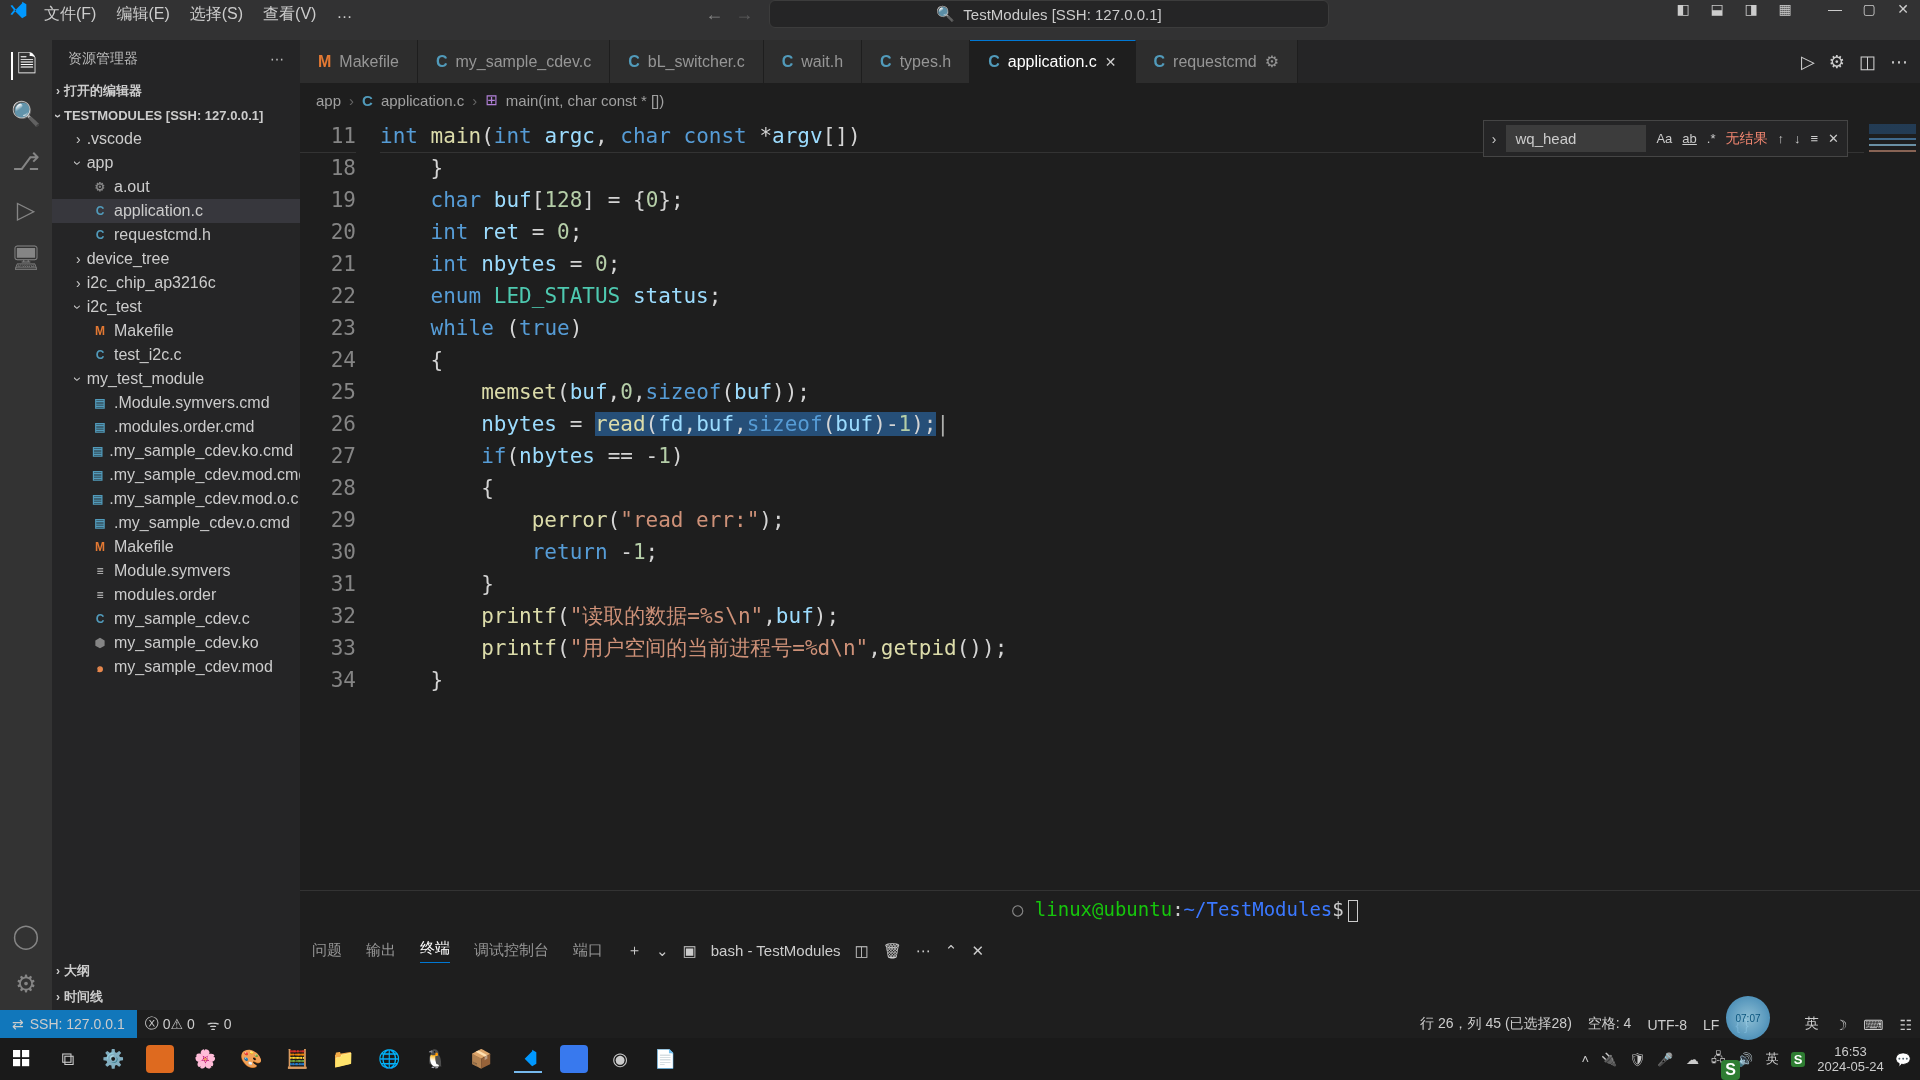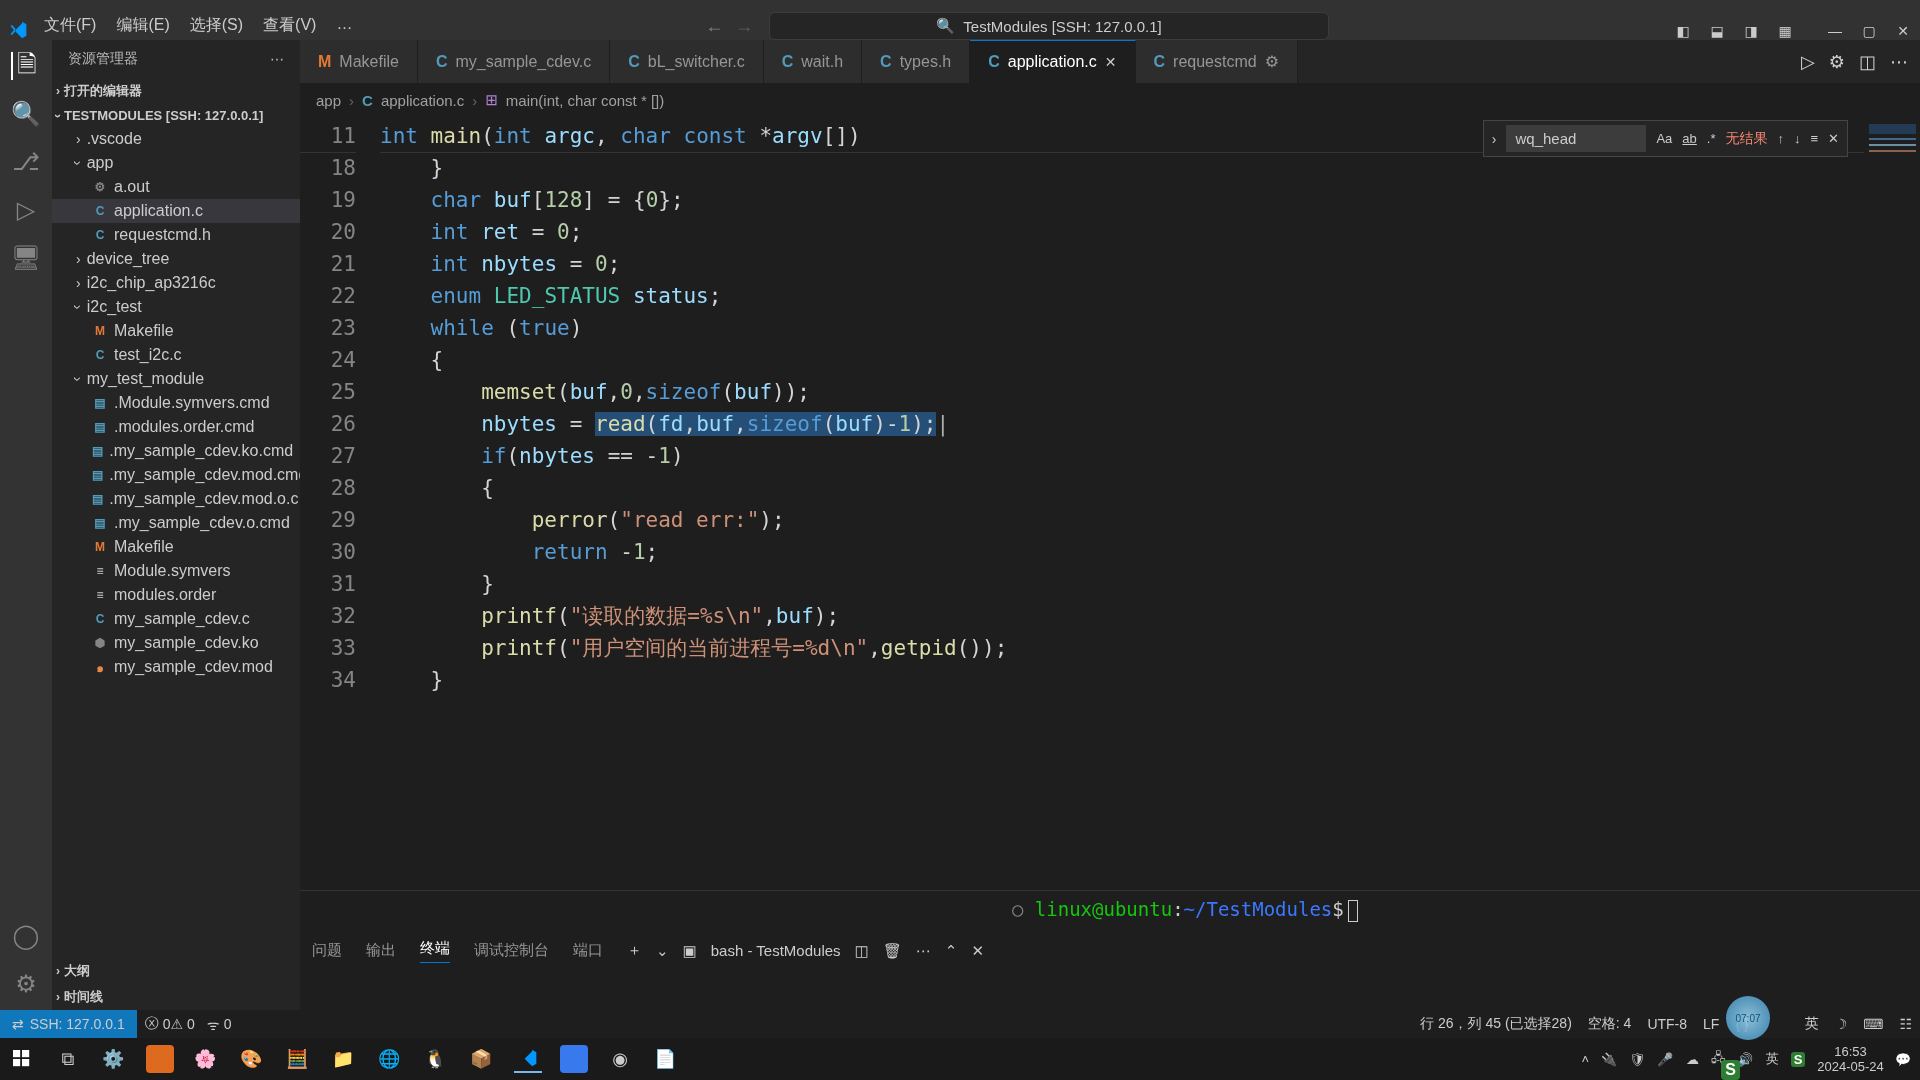--- a/index.html
+++ b/index.html
@@ -1,17 +1,17 @@
 <!DOCTYPE html>
 <html><head>
 <meta charset="utf-8">
 <style>
 * { margin: 0; padding: 0; box-sizing: border-box; }
 body { font-family: "Segoe UI", sans-serif; background: #1e1e1e; color: #cccccc; width: 1920px; height: 1080px; overflow: hidden; font-size: 13px; display:flex; flex-direction:column; }
-.title-bar { height: 40px; background: #323233; display: flex; align-items: flex-end; padding: 0 8px; gap: 8px; }
+.title-bar { height: 40px; background: #323233; display: flex; align-items: flex-start; padding: 0 8px; gap: 8px; }
 .vscode-logo { width: 20px; height: 20px; display:flex; align-items:center; justify-content:center; }
 .menu-items { display: flex; gap: 4px; }
 .menu-item { padding: 4px 8px; color: #cccccc; font-size: 16px; }
 .title-center { flex: 1; display: flex; justify-content: center; align-items: center; gap: 16px; }
 .nav-arrows { display: flex; gap: 12px; color: #858585; font-size: 18px; }
 .search-box { background: #252526; border: 1px solid #3c3c3c; border-radius: 6px; padding: 4px 16px; width: 560px; display:flex; align-items:center; gap:8px; color:#cccccc; font-size:15px; justify-content:center;}
 .window-controls { display: flex; gap: 16px; color: #cccccc; font-size:14px; }
 .wc-icon { width:18px; height:18px; display:flex; align-items:center; justify-content:center;}
 .main-area { display: flex; flex:1; min-height:0; }
 .activity-bar { width: 52px; background: #333333; display: flex; flex-direction: column; align-items: center; padding-top: 12px; gap: 20px; }
@@ -62,21 +62,21 @@
 .panel { height:120px; background:#1e1e1e; border-top:1px solid #333; display:flex; flex-direction:row;}
 .panel-tabs { display:flex; align-items:center; padding:4px 12px; gap:24px; font-size:15px; color:#969696;}
 .panel-tab.active { color:#ffffff; border-bottom:1px solid #0078d4; padding-bottom:4px;}
 .panel-right { margin-left:auto; display:flex; align-items:center; gap:14px; color:#cccccc;}
 .terminal-body { flex:1; font-family:Consolas, monospace; font-size:19px; padding: 4px 16px; color:#cccccc; line-height:28px;}
 .prompt-green { color:#16c60c;margin-top:24px;}
 .prompt-blue { color:#3b78ff;}
 .cursor-block { display:inline-block; width:10px; height:22px; border:1px solid #cccccc; vertical-align:middle; margin-left:4px;}
 .status-bar { height:28px; background:#16825d; display:flex; align-items:center; padding:0 8px; font-size:14px; color:#ffffff;}
 .status-bar .remote { background:#1177bb; height:100%; display:flex; align-items:center; padding:0 12px; margin-left:-8px; margin-right:8px; gap:6px;}
-.status-right { margin-left:auto; display:flex; gap:16px; align-items:center;}
+.status-right { margin-left:auto; display:flex; gap:16px; align-items:flex-end;}
 .status-item { display:flex; align-items:center; gap:4px;}
 .taskbar { height:42px; background:#1a1a1a; display:flex; align-items:center; padding:0 8px; gap:18px;}
 .task-icon { width:28px; height:28px; display:flex; align-items:center; justify-content:center; font-size:18px;}
 .task-right { margin-left:auto; display:flex; align-items:center; gap:12px; color:#cccccc; font-size:13px;}
 .clock { text-align:center; line-height:15px; font-size:13px;}
 .chevron { font-size:12px;}
 .circle-overlay { position:absolute; right:150px; bottom:40px; width:44px; height:44px; border-radius:50%; background:radial-gradient(#9ad0e8,#3a8bbf); opacity:0.9; z-index:5; display:flex; align-items:center; justify-content:center; font-size:10px; color:#095b88;}
 .status-dark { background:#1e1e1e !important; color:#cccccc;}
 .stat-green-pill { position:absolute; right:180px; bottom:0; background:#2e7d32; color:#fff; font-weight:bold; border-radius:4px; padding:1px 4px; font-size:16px; z-index:6;}
 </style>

